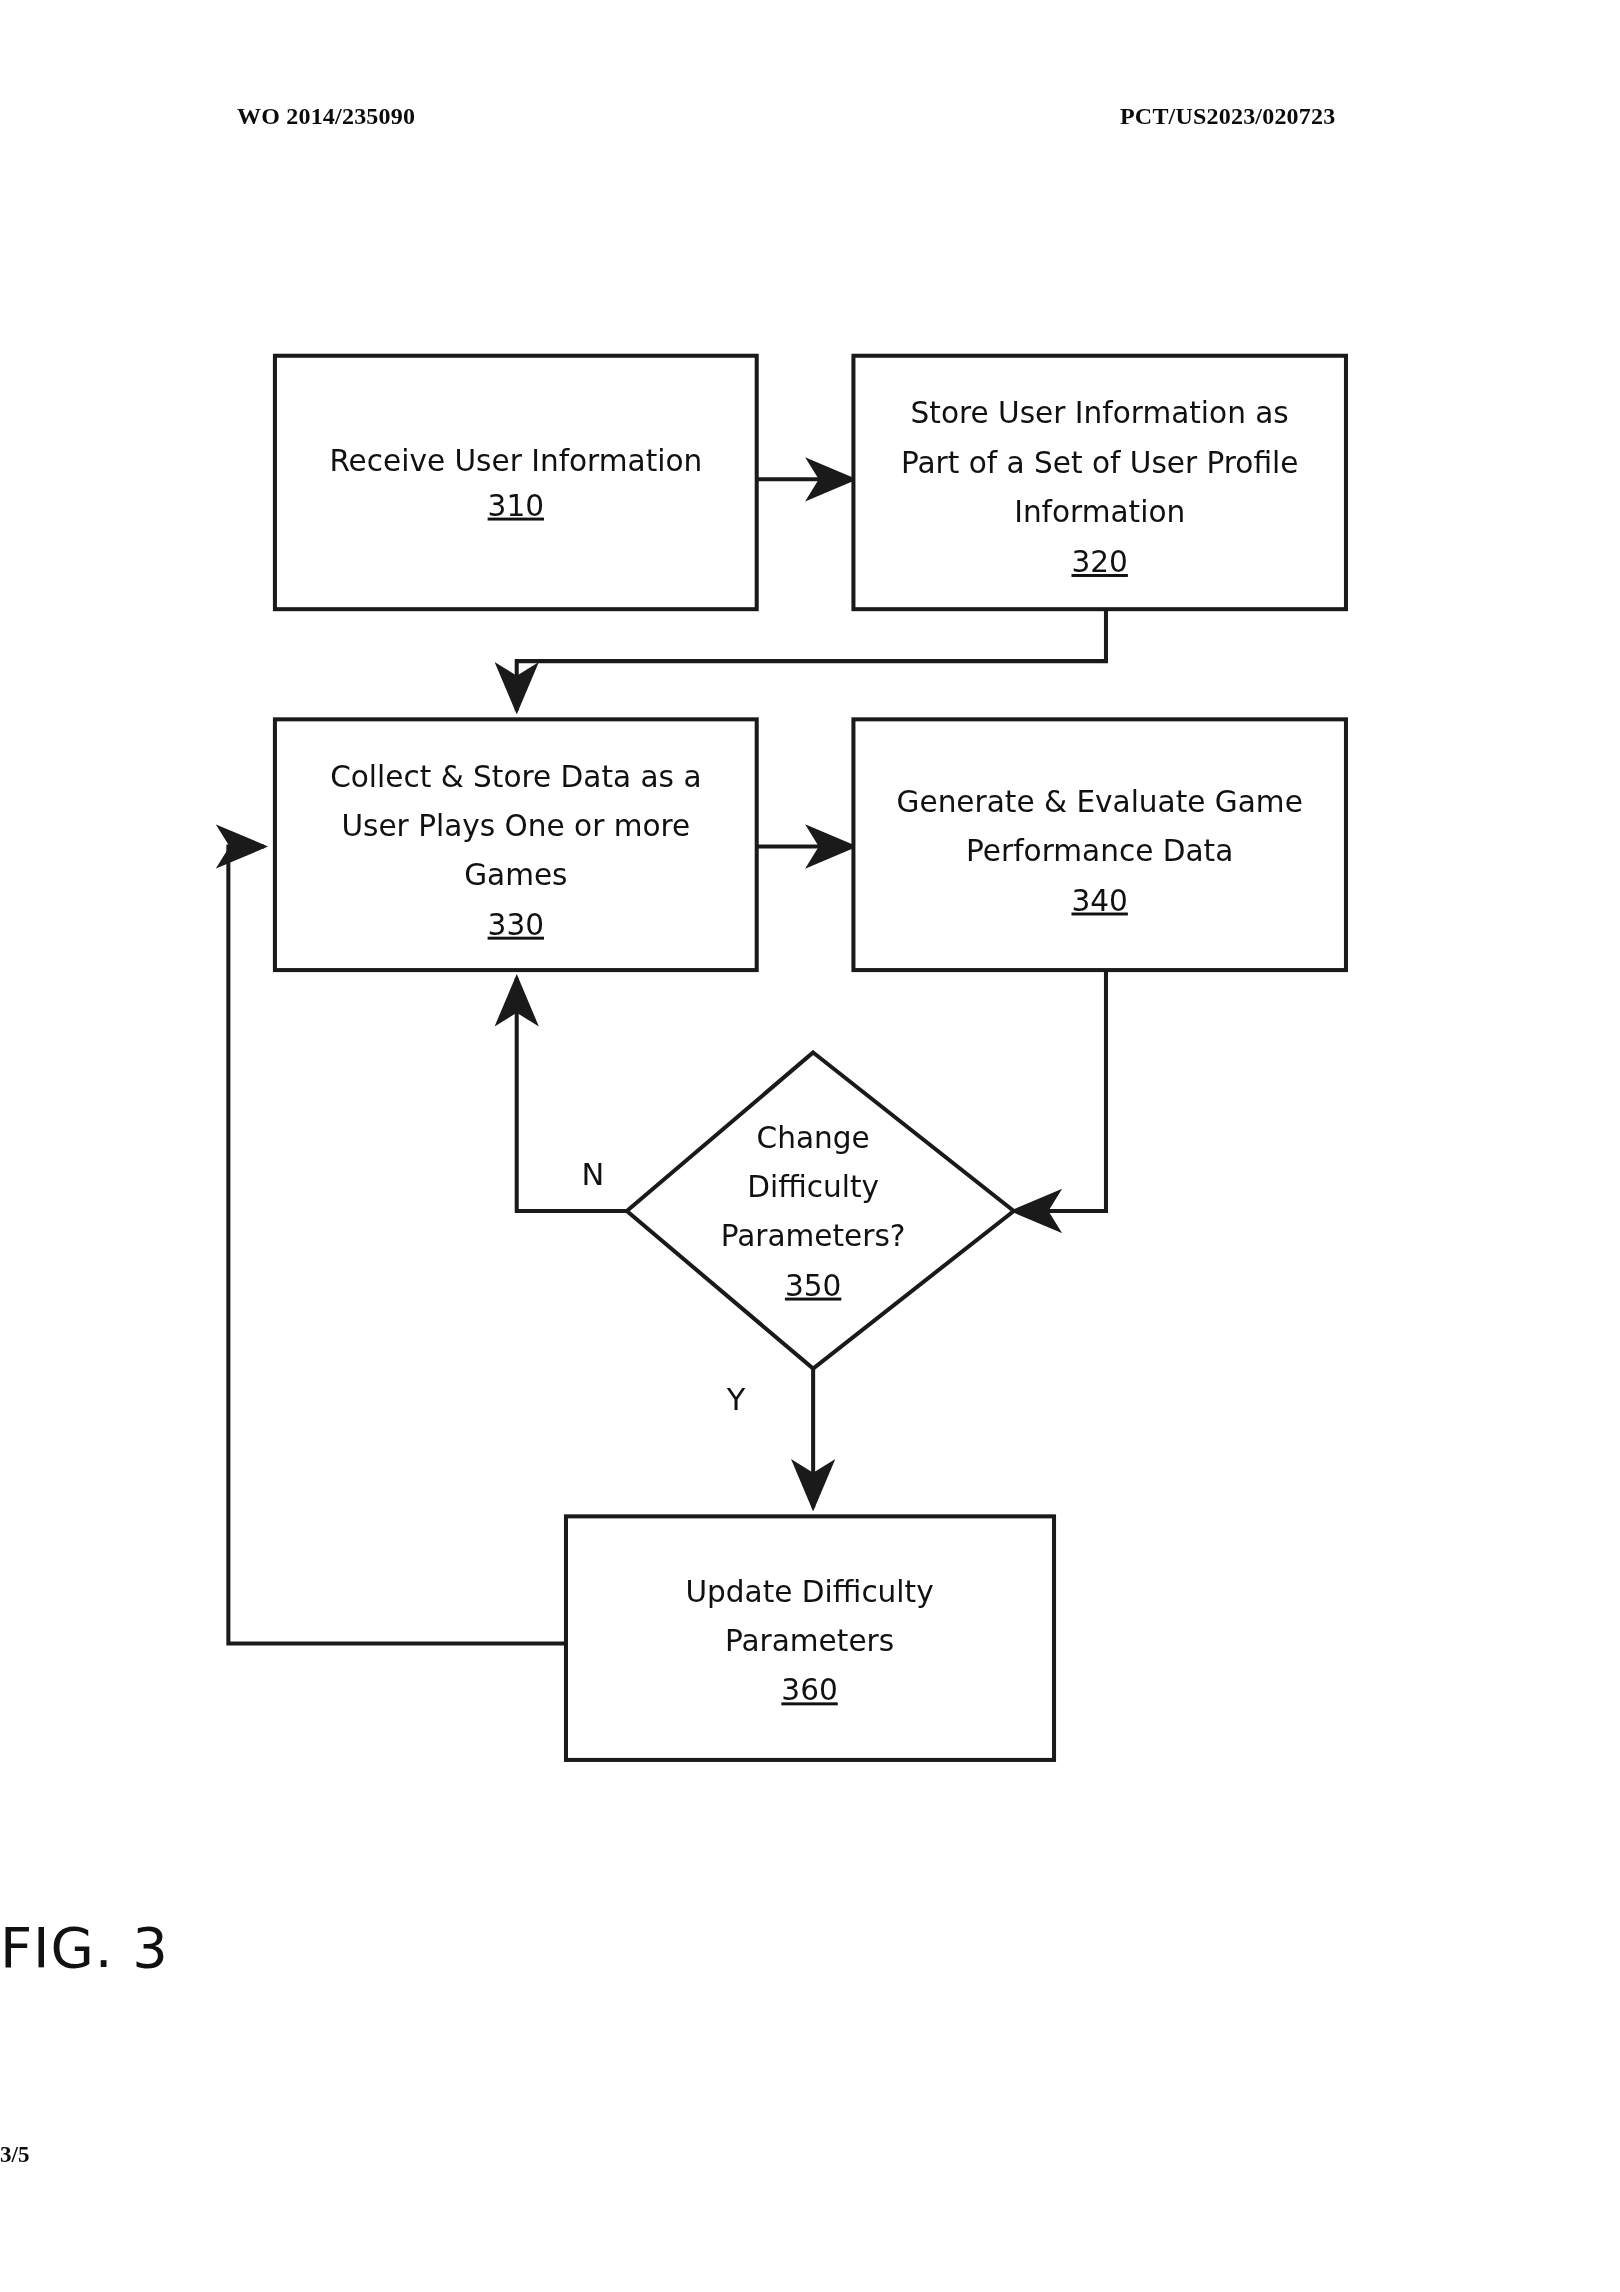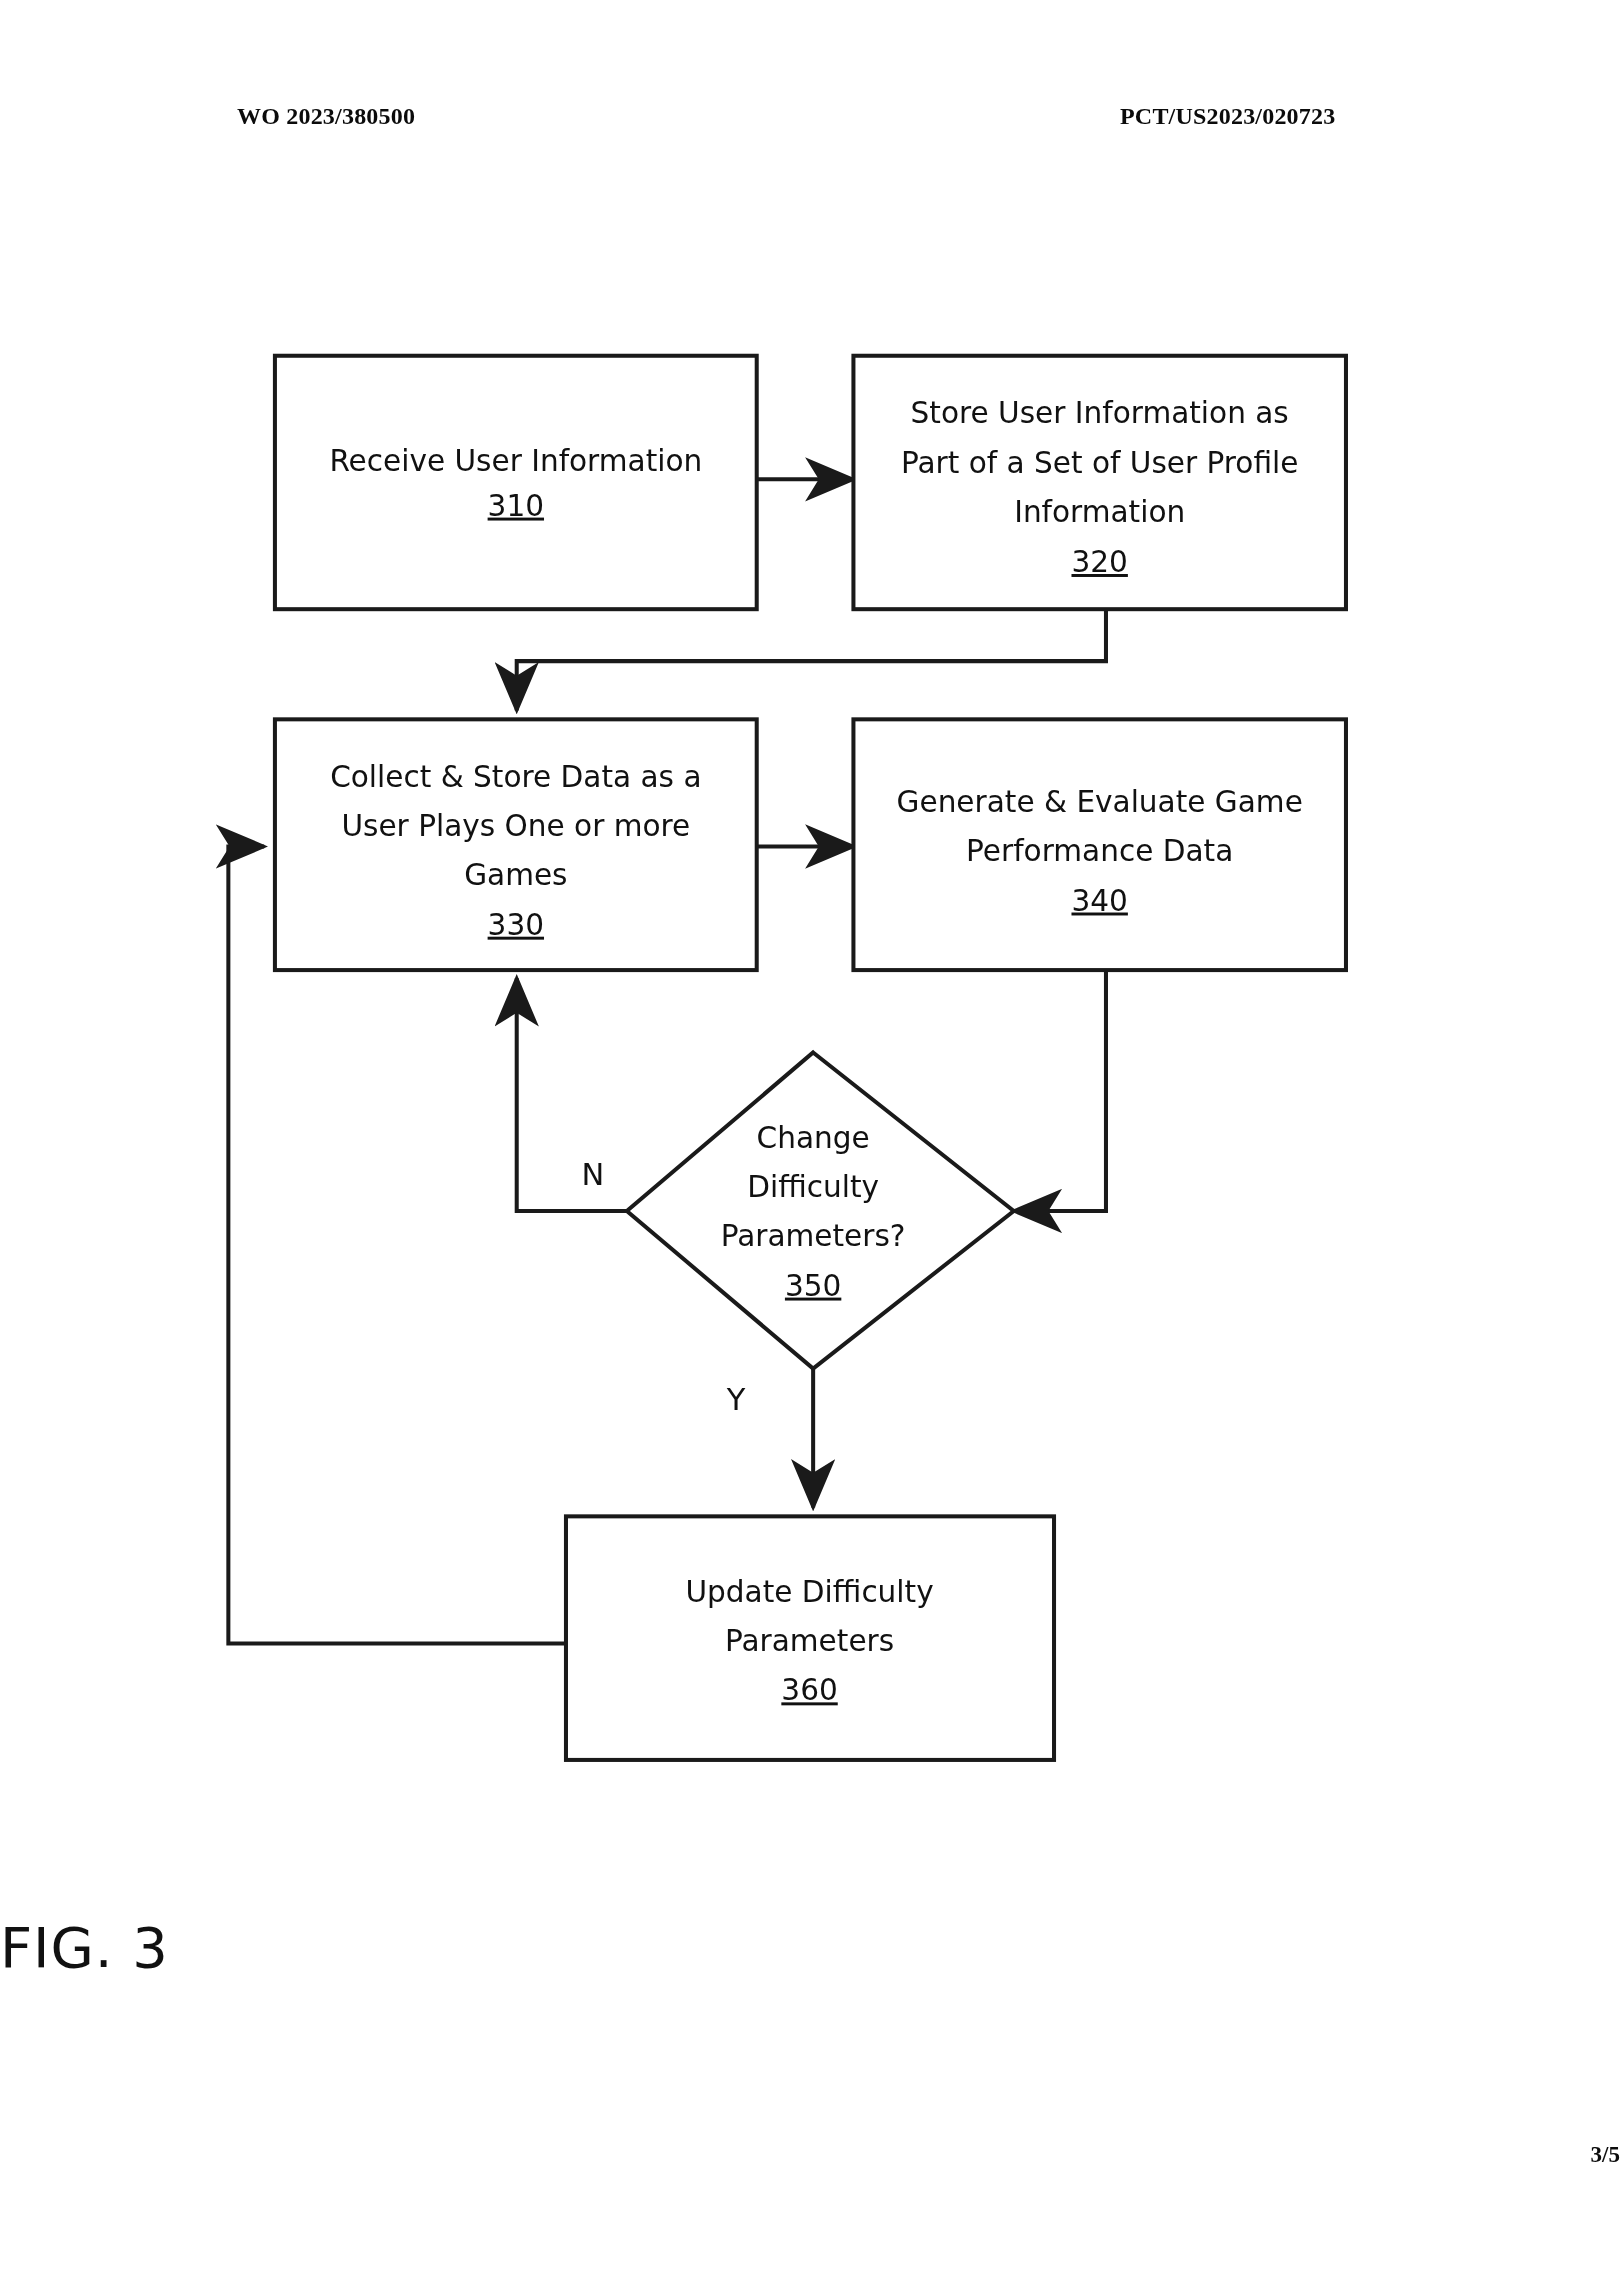--- a/index.html
+++ b/index.html
@@ -96,32 +96,32 @@
     font-family: "DejaVu Sans", sans-serif;
     font-size: 56px;
     letter-spacing: 0.9px;
     color: #111111;
   }
   .page-footer {
     position: absolute;
     top: 2142px;
     left: 0;
     width: 1620px;
-    text-align: right;
+    text-align: left;
     font-family: "Liberation Serif", "DejaVu Serif", serif;
     font-weight: bold;
     font-size: 23px;
     color: #0b0b0b;
   }
 </style>
 </head>
 <body>
 
 <div class="page-header">
-  <div class="hdr-left">WO 2023/380500</div>
+  <div class="hdr-left">WO 2014/235090</div>
   <div class="hdr-right">PCT/US2023/020723</div>
 </div>
 
 <div class="figure-area">
   <svg class="flow" viewBox="0 0 1809 2560">
     <defs>
       <marker id="arrowhead" markerWidth="13" markerHeight="11" refX="12" refY="5.5" orient="auto" markerUnits="strokeWidth">
         <path d="M0,0 L13,5.5 L0,11 L3.4,5.5 Z" fill="#1a1a1a"></path>
       </marker>
     </defs>

